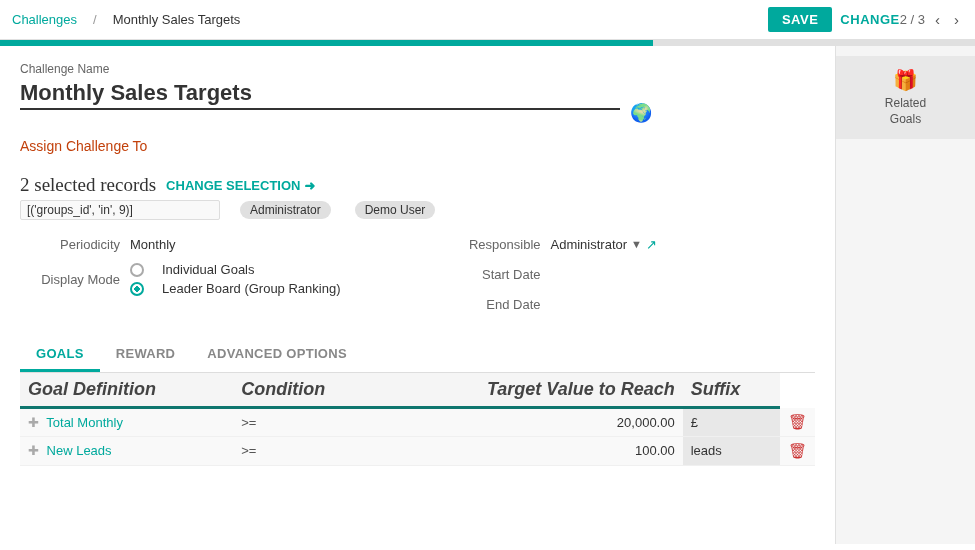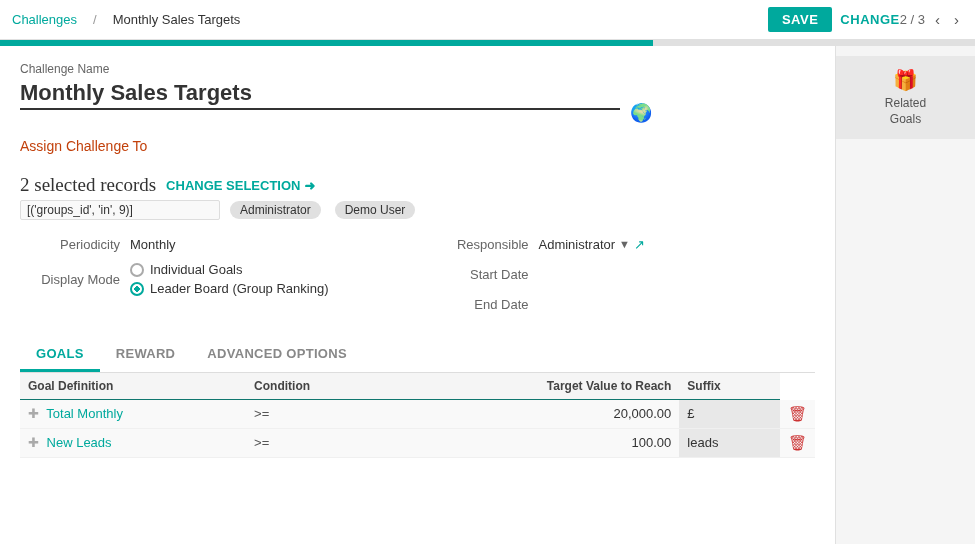--- a/index.html
+++ b/index.html
@@ -189,21 +189,21 @@
       cursor: pointer;
       border: none;
       background: transparent;
       display: flex;
       align-items: center;
       gap: 4px;
     }
     .domain-row {
       display: flex;
       align-items: center;
-      gap: 10px;
+      gap: 20px;
       margin-bottom: 4px;
     }
     .domain-text {
       font-size: 12px;
       color: #333;
       background: #f9f9f9;
       border: 1px solid #ddd;
       padding: 2px 6px;
       border-radius: 2px;
       min-width: 200px;
@@ -265,21 +265,21 @@
       cursor: pointer;
     }
     .radio-group {
       display: flex;
       flex-direction: column;
       gap: 4px;
     }
     .radio-item {
       display: flex;
       align-items: center;
-      gap: 6px;
+      gap: 18px;
       font-size: 13px;
       color: #333;
     }
     .radio-circle {
       width: 14px;
       height: 14px;
       border-radius: 50%;
       border: 2px solid #aaa;
       display: inline-block;
     }
@@ -311,26 +311,27 @@
     }
 
     
     .goals-table {
       width: 100%;
       border-collapse: collapse;
       margin-top: 0;
     }
     .goals-table th {
       background: #f5f5f5;
-      font-size: 12px;
+      font-size: 18px;
       color: #444;
       font-weight: bold;
       padding: 6px 8px;
-      border-bottom: 1px solid #0f766e;
+      border-bottom: 3px solid #0f766e;
       text-align: left;
+      font-style: italic;
     }
     .goals-table th.right-align {
       text-align: right;
     }
     .goals-table td {
       padding: 5px 8px;
       font-size: 13px;
       border-bottom: 1px solid #f0f0f0;
       vertical-align: middle;
     }

